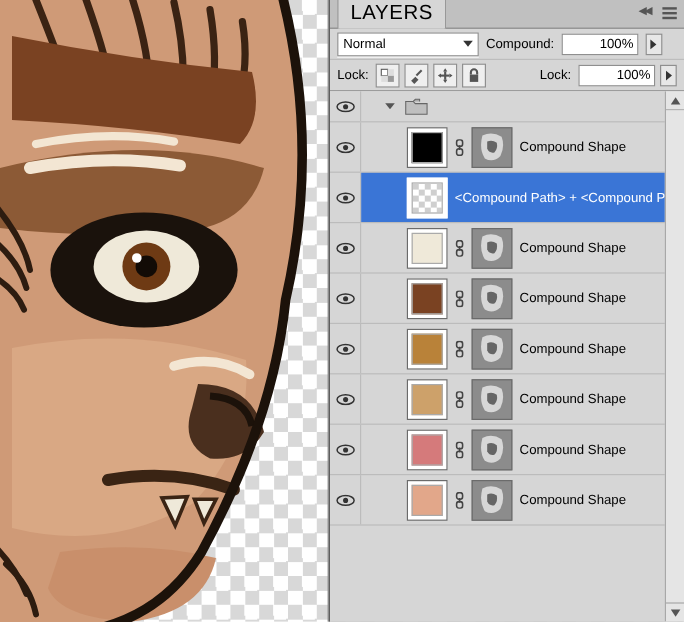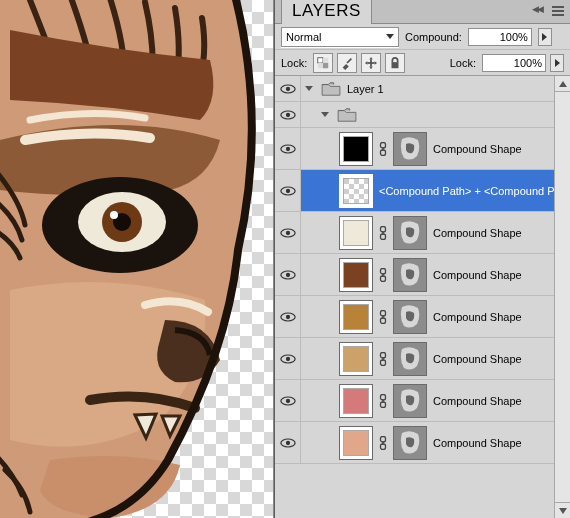--- a/index.html
+++ b/index.html
@@ -262,36 +262,20 @@
         <span>100%</span>
       </div>
       <div class="stepbtn">
           <span class="tri-r"></span>
         </div>
     </div>
   </div>
 
   <div class="layerlist">
 
-    <div class="row hdrrow">
-      <div class="eye-col">
-        <svg viewBox="0 0 18 10">
-            <ellipse cx="9" cy="5" rx="8" ry="4.5" fill="none" stroke="#333" stroke-width="1.4"></ellipse>
-            <circle cx="9" cy="5" r="2.4" fill="#333"></circle>
-          </svg>
-      </div>
-      <div class="content-col indent1">
-        <span class="disclose"></span>
-        <svg class="folder-ic" viewBox="0 0 22 18">
-            <path d="M1 4 h7 l2 2 h11 v10 h-20 Z" fill="#bfbfbf" stroke="#666"></path>
-            <path d="M1 4 h7 l2 -2 h4 v2" fill="#a8a8a8" stroke="#666"></path>
-          </svg>
-        <span class="lname">Layer 1</span>
-      </div>
-    </div>
 
     <div class="row hdrrow">
       <div class="eye-col">
         <svg viewBox="0 0 18 10">
             <ellipse cx="9" cy="5" rx="8" ry="4.5" fill="none" stroke="#333" stroke-width="1.4"></ellipse>
             <circle cx="9" cy="5" r="2.4" fill="#333"></circle>
           </svg>
       </div>
       <div class="content-col indent2">
         <span class="disclose"></span>

